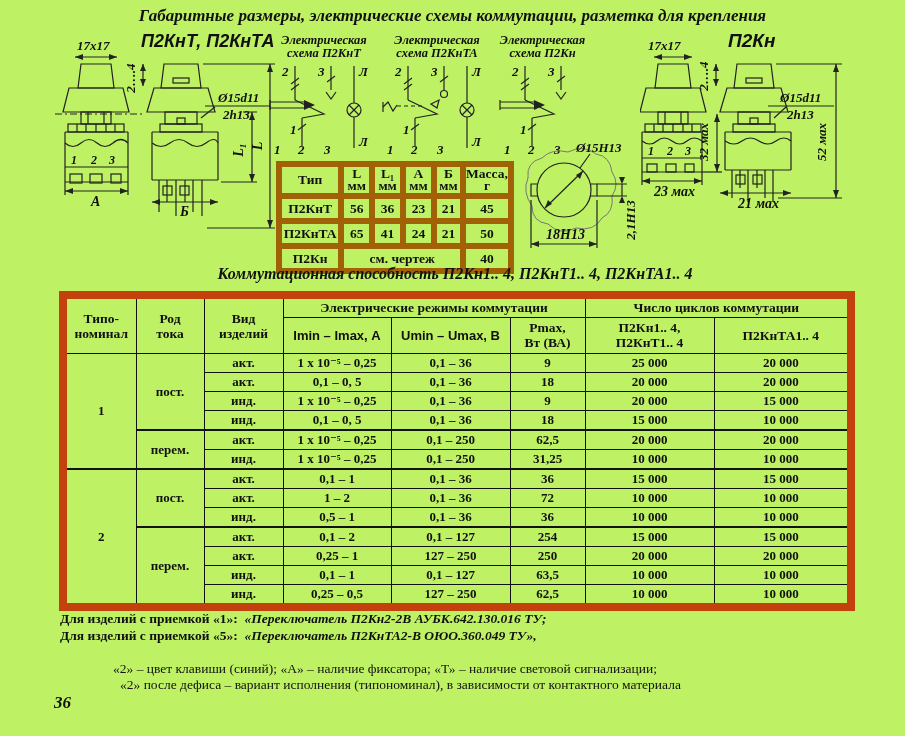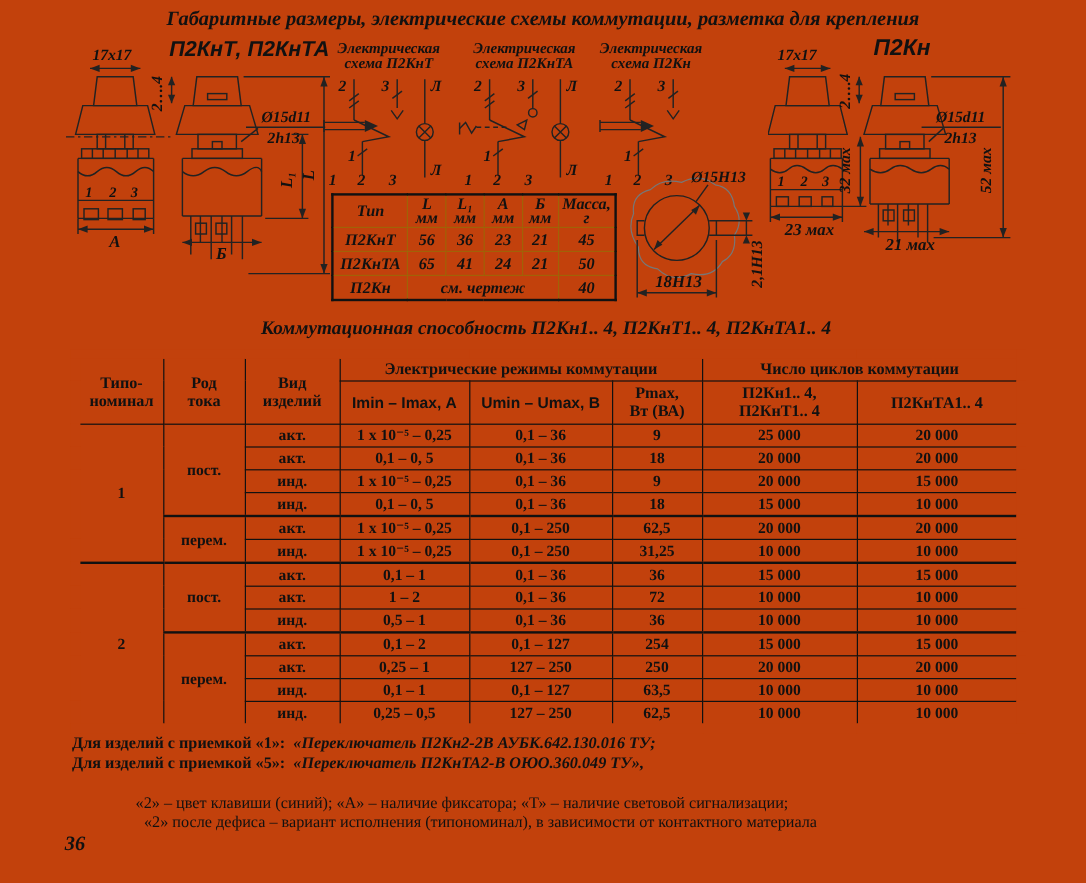--- a/index.html
+++ b/index.html
@@ -1,37 +1,37 @@
 <!DOCTYPE html>
 <html><head>
 <meta charset="utf-8">
 <style>
   html,body{margin:0;padding:0;background:#e8e8e8;}
-  #page{position:relative;width:905px;height:736px;background:#c2410c;overflow:hidden;
+  #page{position:relative;width:905px;height:736px;background:#bef264;overflow:hidden;
         font-family:"Liberation Serif","DejaVu Serif",serif;color:#111;}
   .abs{position:absolute;}
   
   .doc-title{top:6px;left:0;width:905px;text-align:center;font-size:17px;font-weight:bold;font-style:italic;}
   .tbl-title{top:265px;left:60px;width:790px;text-align:center;font-size:16px;font-weight:bold;font-style:italic;}
   .sans-title{font-family:"Liberation Sans","DejaVu Sans",sans-serif;font-weight:bold;font-style:italic;}
   .schem-title{font-size:12.5px;font-weight:bold;font-style:italic;text-align:center;line-height:13px;}
   
   svg{display:block;}
   .s{stroke:#222;stroke-width:1.2;fill:none;}
   .sf{fill:#222;stroke:none;}
   .dash{stroke:#222;stroke-width:1;fill:none;stroke-dasharray:7 3 2 3;}
   .dash2{stroke:#222;stroke-width:1.2;fill:none;stroke-dasharray:4 3;}
   .blob{stroke:#777;stroke-width:1;fill:none;}
   text{font-family:"Liberation Serif","DejaVu Serif",serif;font-weight:bold;font-style:italic;fill:#111;stroke:none;}
   .t13{font-size:13px;} .t12{font-size:12px;} .t14{font-size:14px;}
   
   table{border-collapse:collapse;}
   .dimtbl{top:161px;left:276px;}
   .dimtbl table{width:238px;border:2px solid #111;}
-  .dimtbl th,.dimtbl td{border:1px solid #a16207;font-weight:bold;font-style:italic;
+  .dimtbl th,.dimtbl td{border:6px solid #a16207;font-weight:bold;
       font-size:13.5px;text-align:center;padding:0;line-height:12px;white-space:pre-line;}
   .dimtbl th{height:26px;} .dimtbl td{height:19px;}
   
   .commtbl{top:291px;left:59px;}
   .commtbl table{width:790px;table-layout:fixed;border:8px solid #c2410c;}
   .commtbl th,.commtbl td{border:1px solid #111;text-align:center;vertical-align:middle;
       padding:0;font-weight:bold;}
   .commtbl th{font-size:13.5px;line-height:15px;white-space:pre-line;}
   .commtbl th.sans{font-family:"Liberation Sans","DejaVu Sans",sans-serif;font-size:13px;}
   .commtbl td{font-size:13px;height:18px;line-height:13px;}

